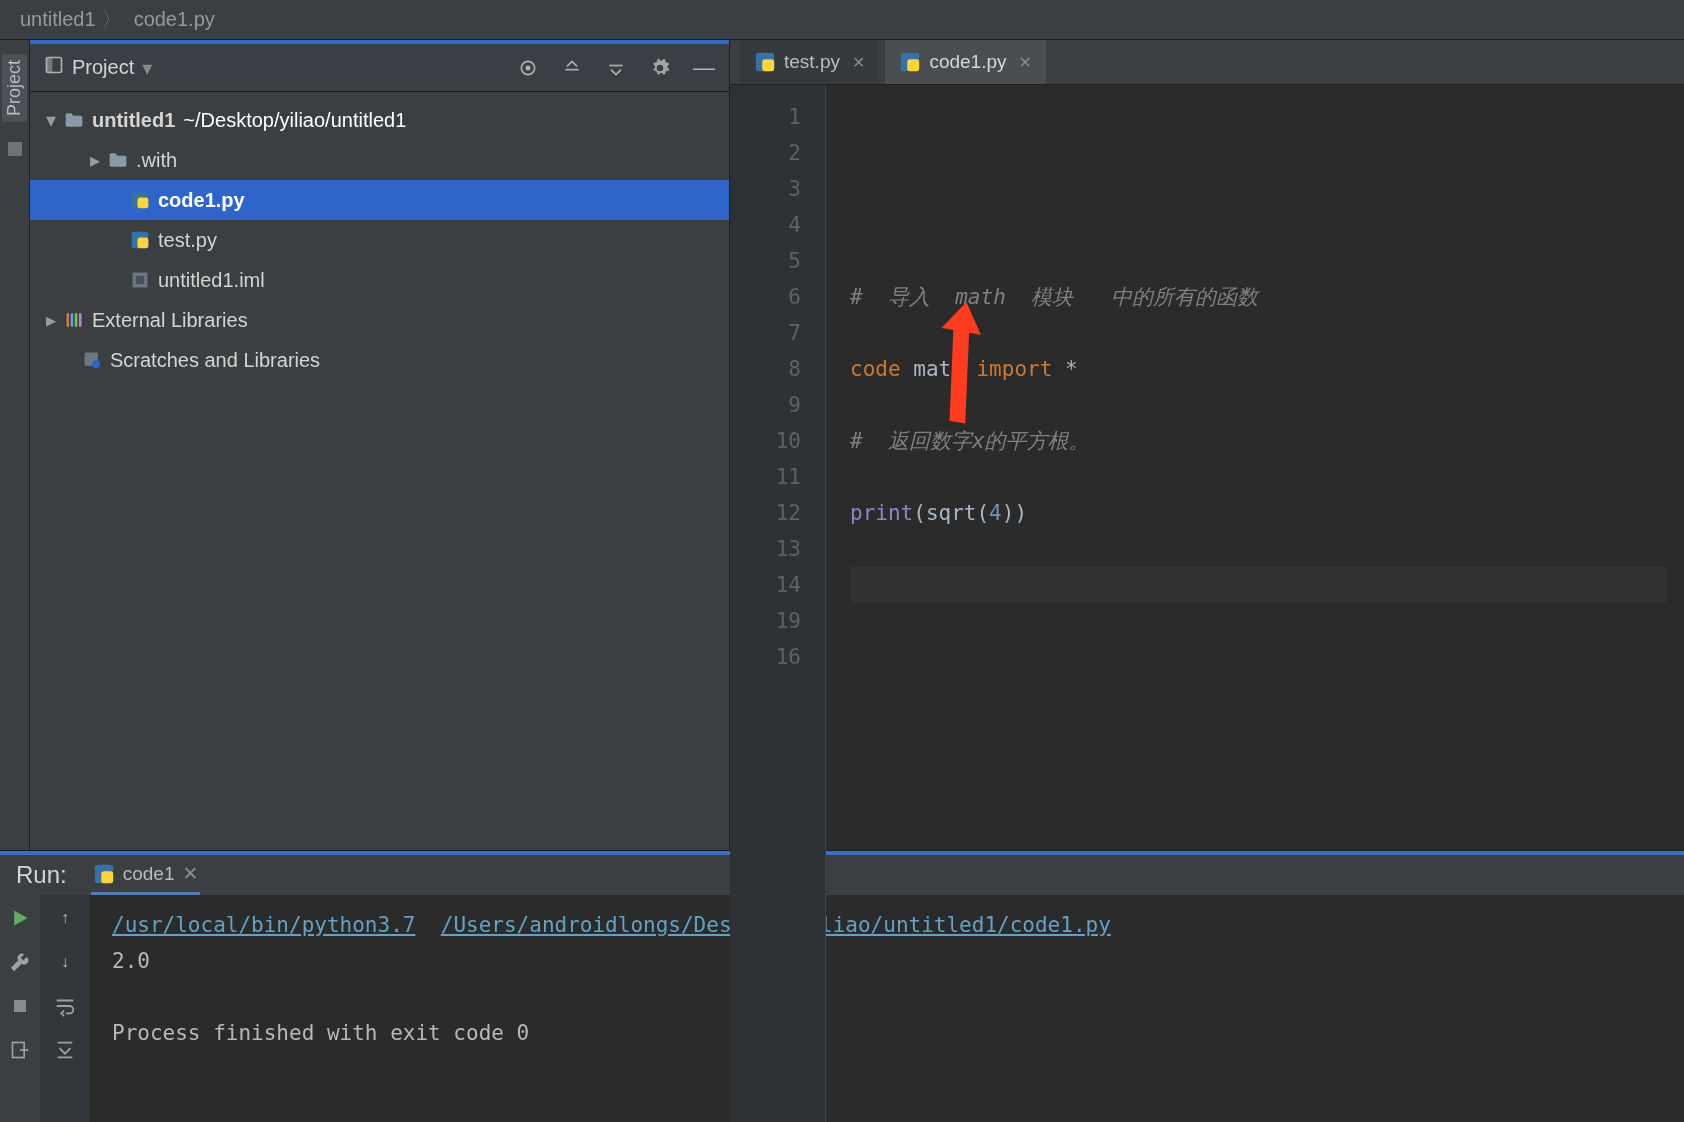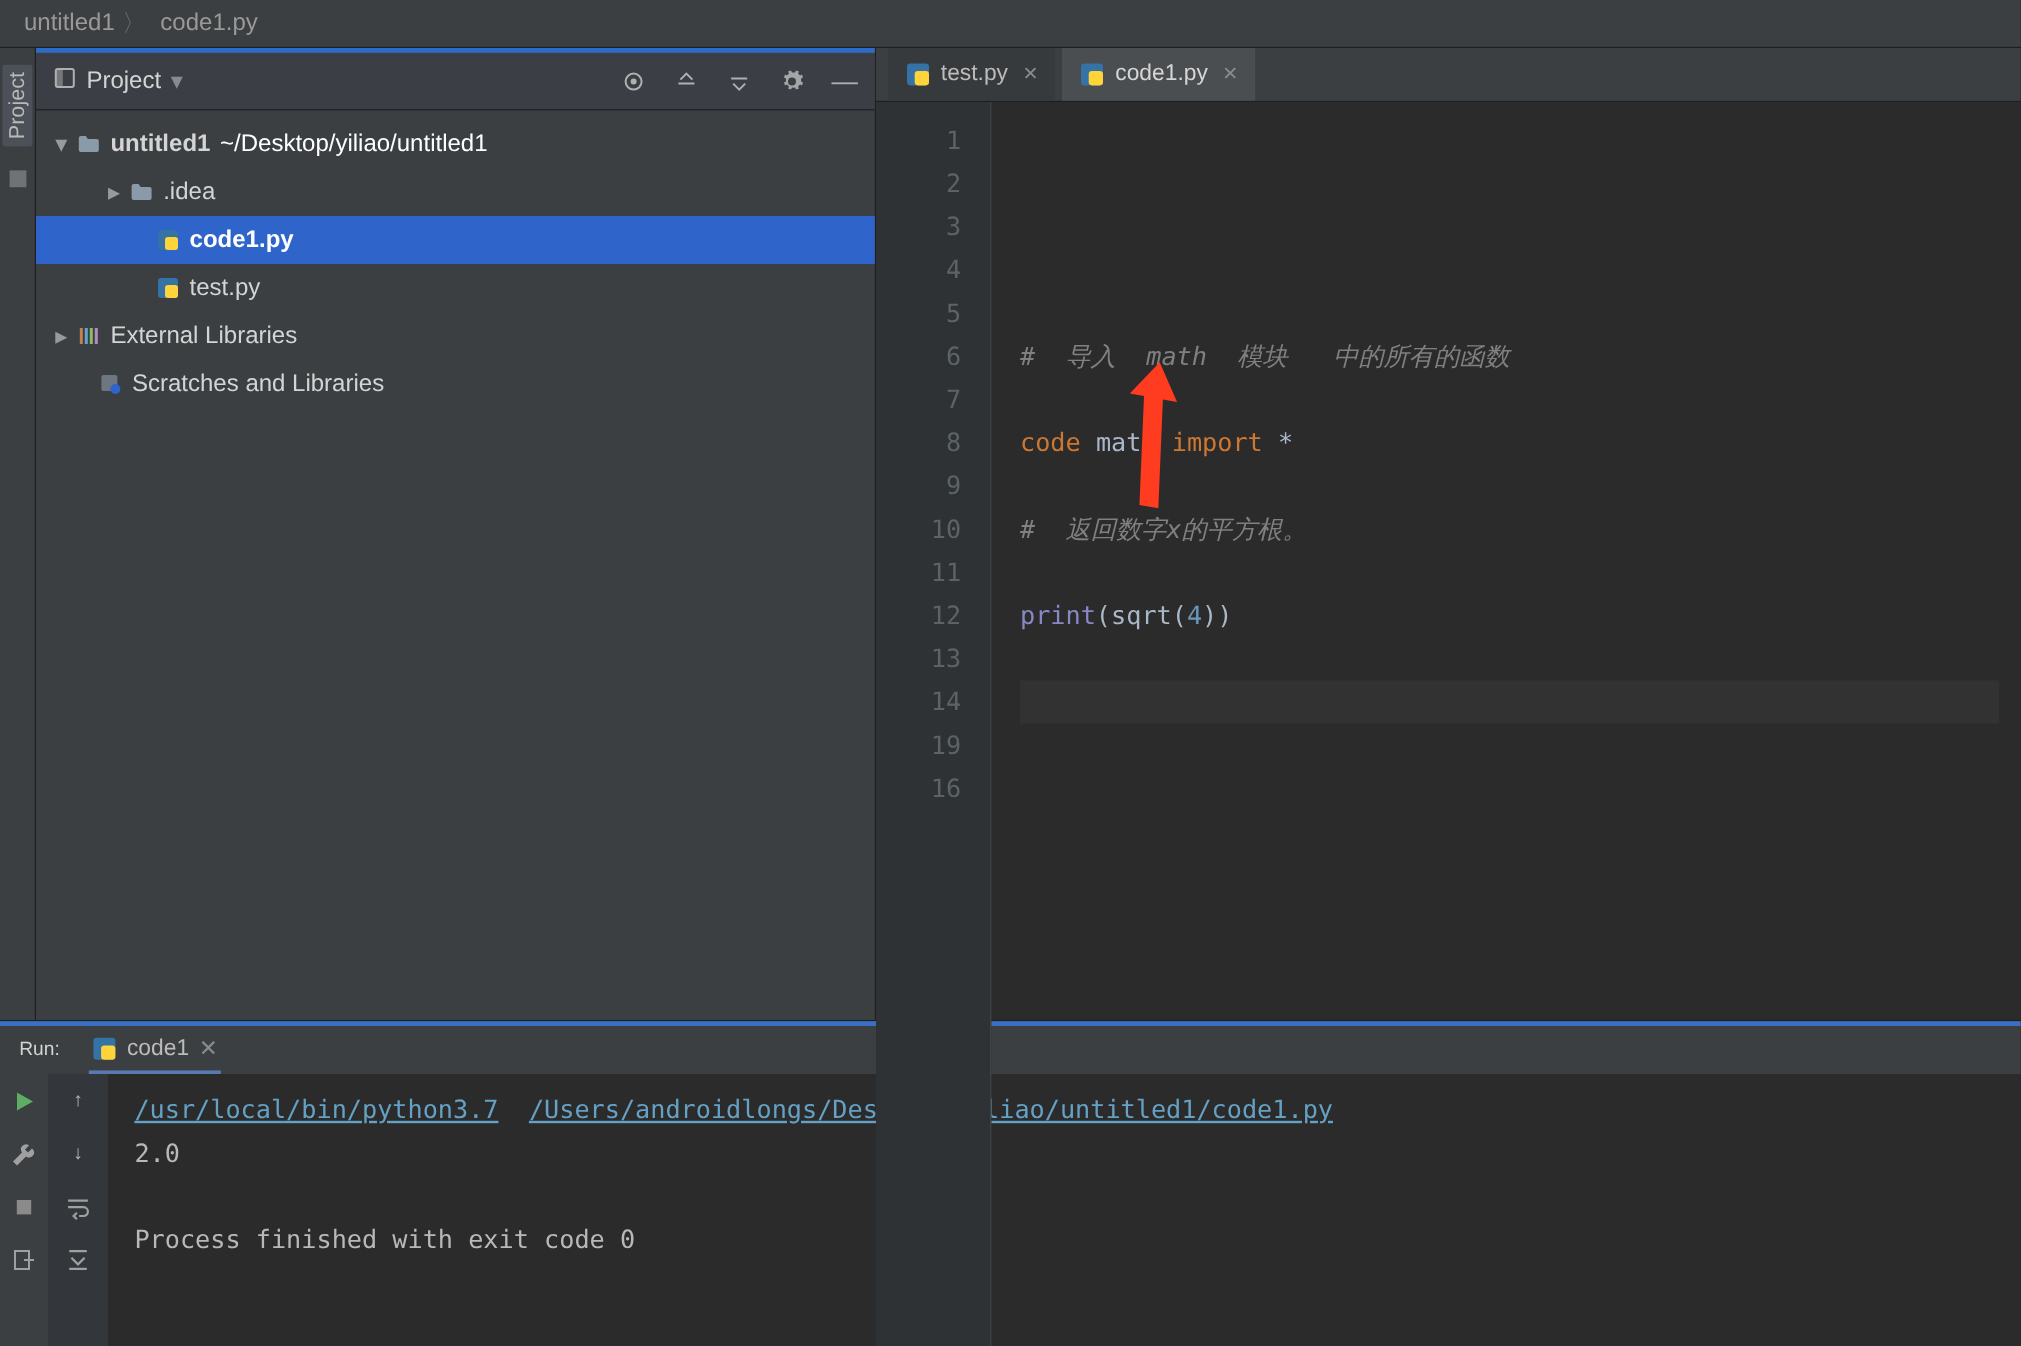--- a/index.html
+++ b/index.html
@@ -71,21 +71,21 @@
   .c-fn { color:var(--callable);}
   .c-num { color:var(--num);}
   .c-op { color:var(--ident);}
 
   
   .arrow { position:absolute; left:110px; top:216px; }
 
   
   .run-panel { height:272px; background:var(--bg-dark); border-top:1px solid var(--border); display:flex; flex-direction:column;}
   .run-tabs { height:44px; background:var(--bg-panel); display:flex; align-items:center; padding:0 16px; gap:24px; border-top:4px solid #3a70c4;}
-  .run-title { font-size:16px; color:var(--text-bright);}
+  .run-title { font-size:24px; color:var(--text-bright);}
   .run-tab { display:flex; align-items:center; gap:8px; font-size:19px; color:#bbb; border-bottom:3px solid transparent; height:100%; padding:0 2px;}
   .run-tab.active { border-bottom-color:var(--tab-active-underline);}
   .run-body { flex:1; display:flex; }
   .run-gutter { width:40px; background:var(--bg-panel); display:flex; flex-direction:column; align-items:center; padding-top:12px; gap:22px;}
   .run-gutter2 { width:50px; background:#33363a; display:flex; flex-direction:column; align-items:center; padding-top:12px; gap:22px;}
   .console { flex:1; padding:12px 22px; font-family:"Menlo","Consolas",monospace; font-size:21px; line-height:36px; color:#b8b8b8;}
   .console a { color:var(--link); text-decoration:underline;}
   .play { color:#5fad65;}
   .stopsq { color:#8b8b8b;}
   .wrench { color:#a0a0a0;}
@@ -168,39 +168,48 @@
           <span class="bold">untitled1</span>
           <span class="dimpath">~/Desktop/yiliao/untitled1</span>
         </div>
         <div class="tree-row child1">
           <span class="chev">▸</span>
           <span class="ticon">
               <svg width="20" height="18" viewBox="0 0 24 20">
                 <path d="M2 4a2 2 0 012-2h5l2 3h9a2 2 0 012 2v9a2 2 0 01-2 2H4a2 2 0 01-2-2V4z" fill="#8a9aa8"></path>
               </svg>
             </span>
-          <span>.idea</span>
+          <span>.with</span>
         </div>
         <div class="tree-row child2 selected">
           <span class="ticon">
               <svg width="20" height="20" viewBox="0 0 24 24">
                 <rect x="2" y="2" width="20" height="20" rx="3" fill="#3572A5"></rect>
                 <rect x="9" y="9" width="13" height="13" rx="3" fill="#FFD43B"></rect>
               </svg>
             </span>
           <span class="bold">code1.py</span>
         </div>
         <div class="tree-row child2">
           <span class="ticon">
               <svg width="20" height="20" viewBox="0 0 24 24">
                 <rect x="2" y="2" width="20" height="20" rx="3" fill="#3572A5"></rect>
                 <rect x="9" y="9" width="13" height="13" rx="3" fill="#FFD43B"></rect>
               </svg>
             </span>
           <span>test.py</span>
+        </div>
+        <div class="tree-row child2">
+          <span class="ticon">
+              <svg width="20" height="20" viewBox="0 0 24 24">
+                <rect x="3" y="3" width="18" height="18" rx="2" fill="#6e7681"></rect>
+                <rect x="7" y="7" width="10" height="10" fill="#4a5159"></rect>
+              </svg>
+            </span>
+          <span>untitled1.iml</span>
         </div>
         <div class="tree-row">
           <span class="chev">▸</span>
           <span class="ticon">
               <svg width="20" height="18" viewBox="0 0 24 20">
                 <rect x="3" y="2" width="3" height="16" fill="#c97f4a"></rect>
                 <rect x="8" y="2" width="3" height="16" fill="#5fa5d6"></rect>
                 <rect x="13" y="2" width="3" height="16" fill="#8bbd62"></rect>
                 <rect x="18" y="2" width="3" height="16" fill="#b58bc7"></rect>
               </svg>

